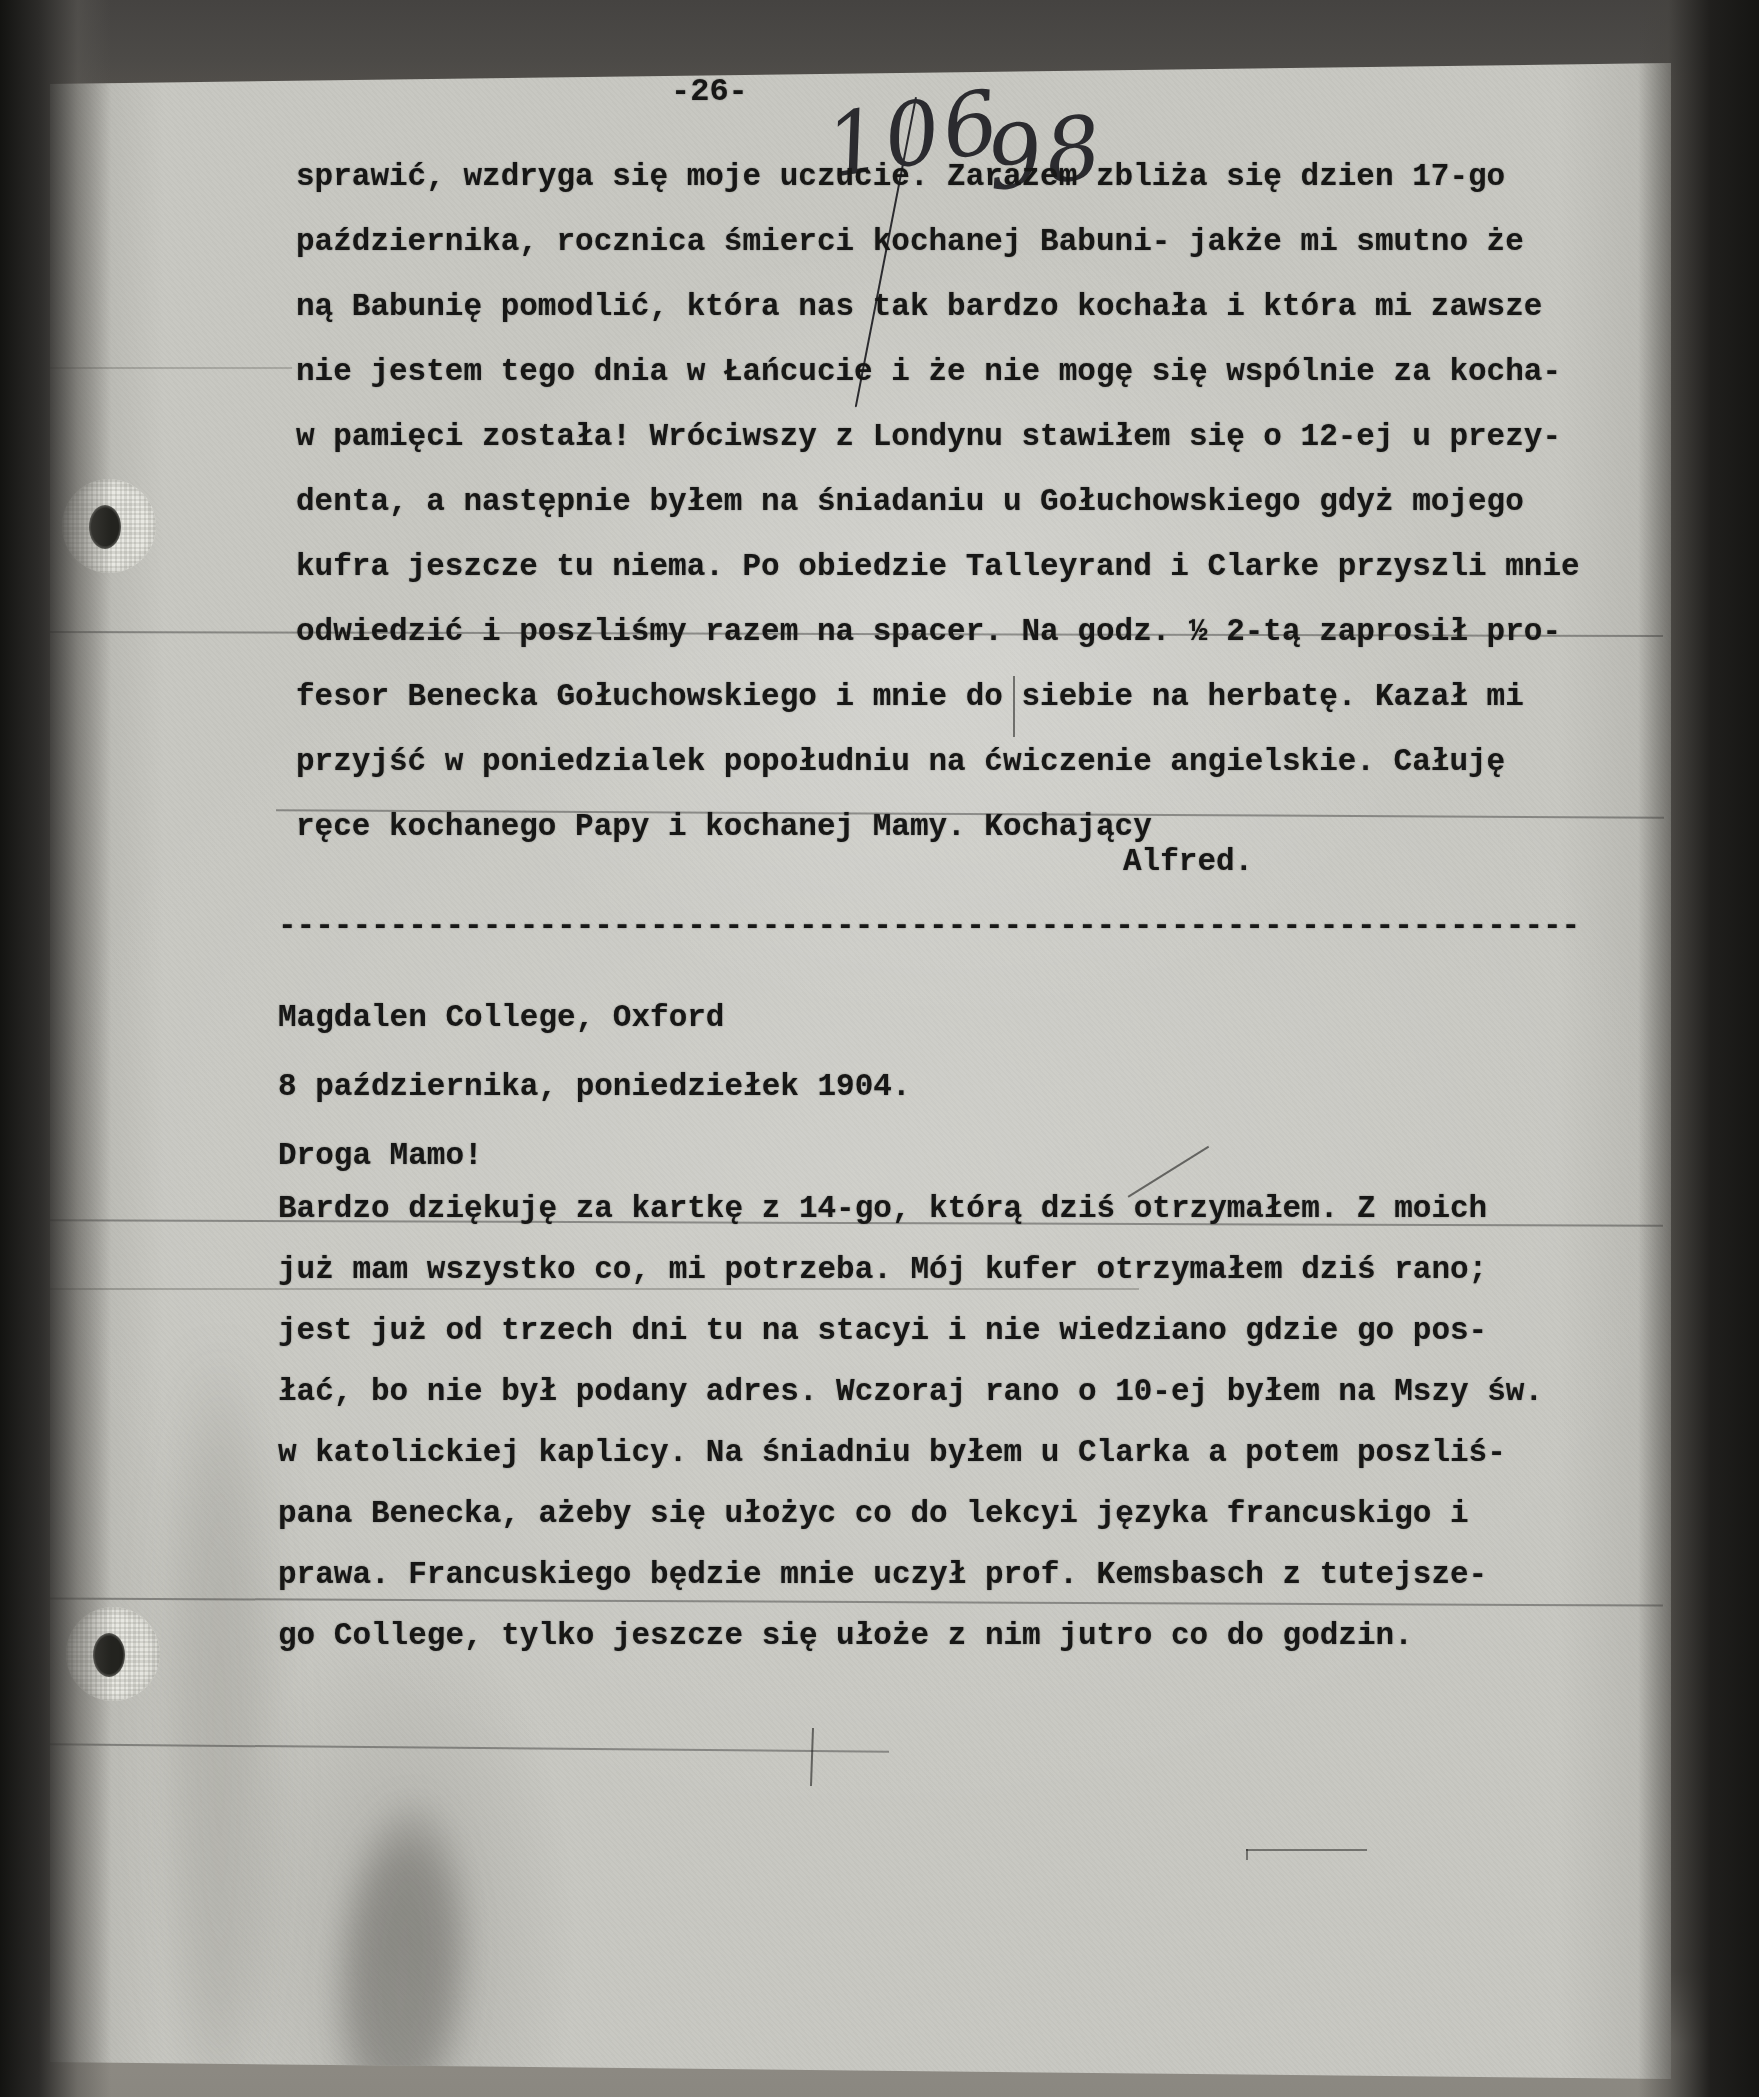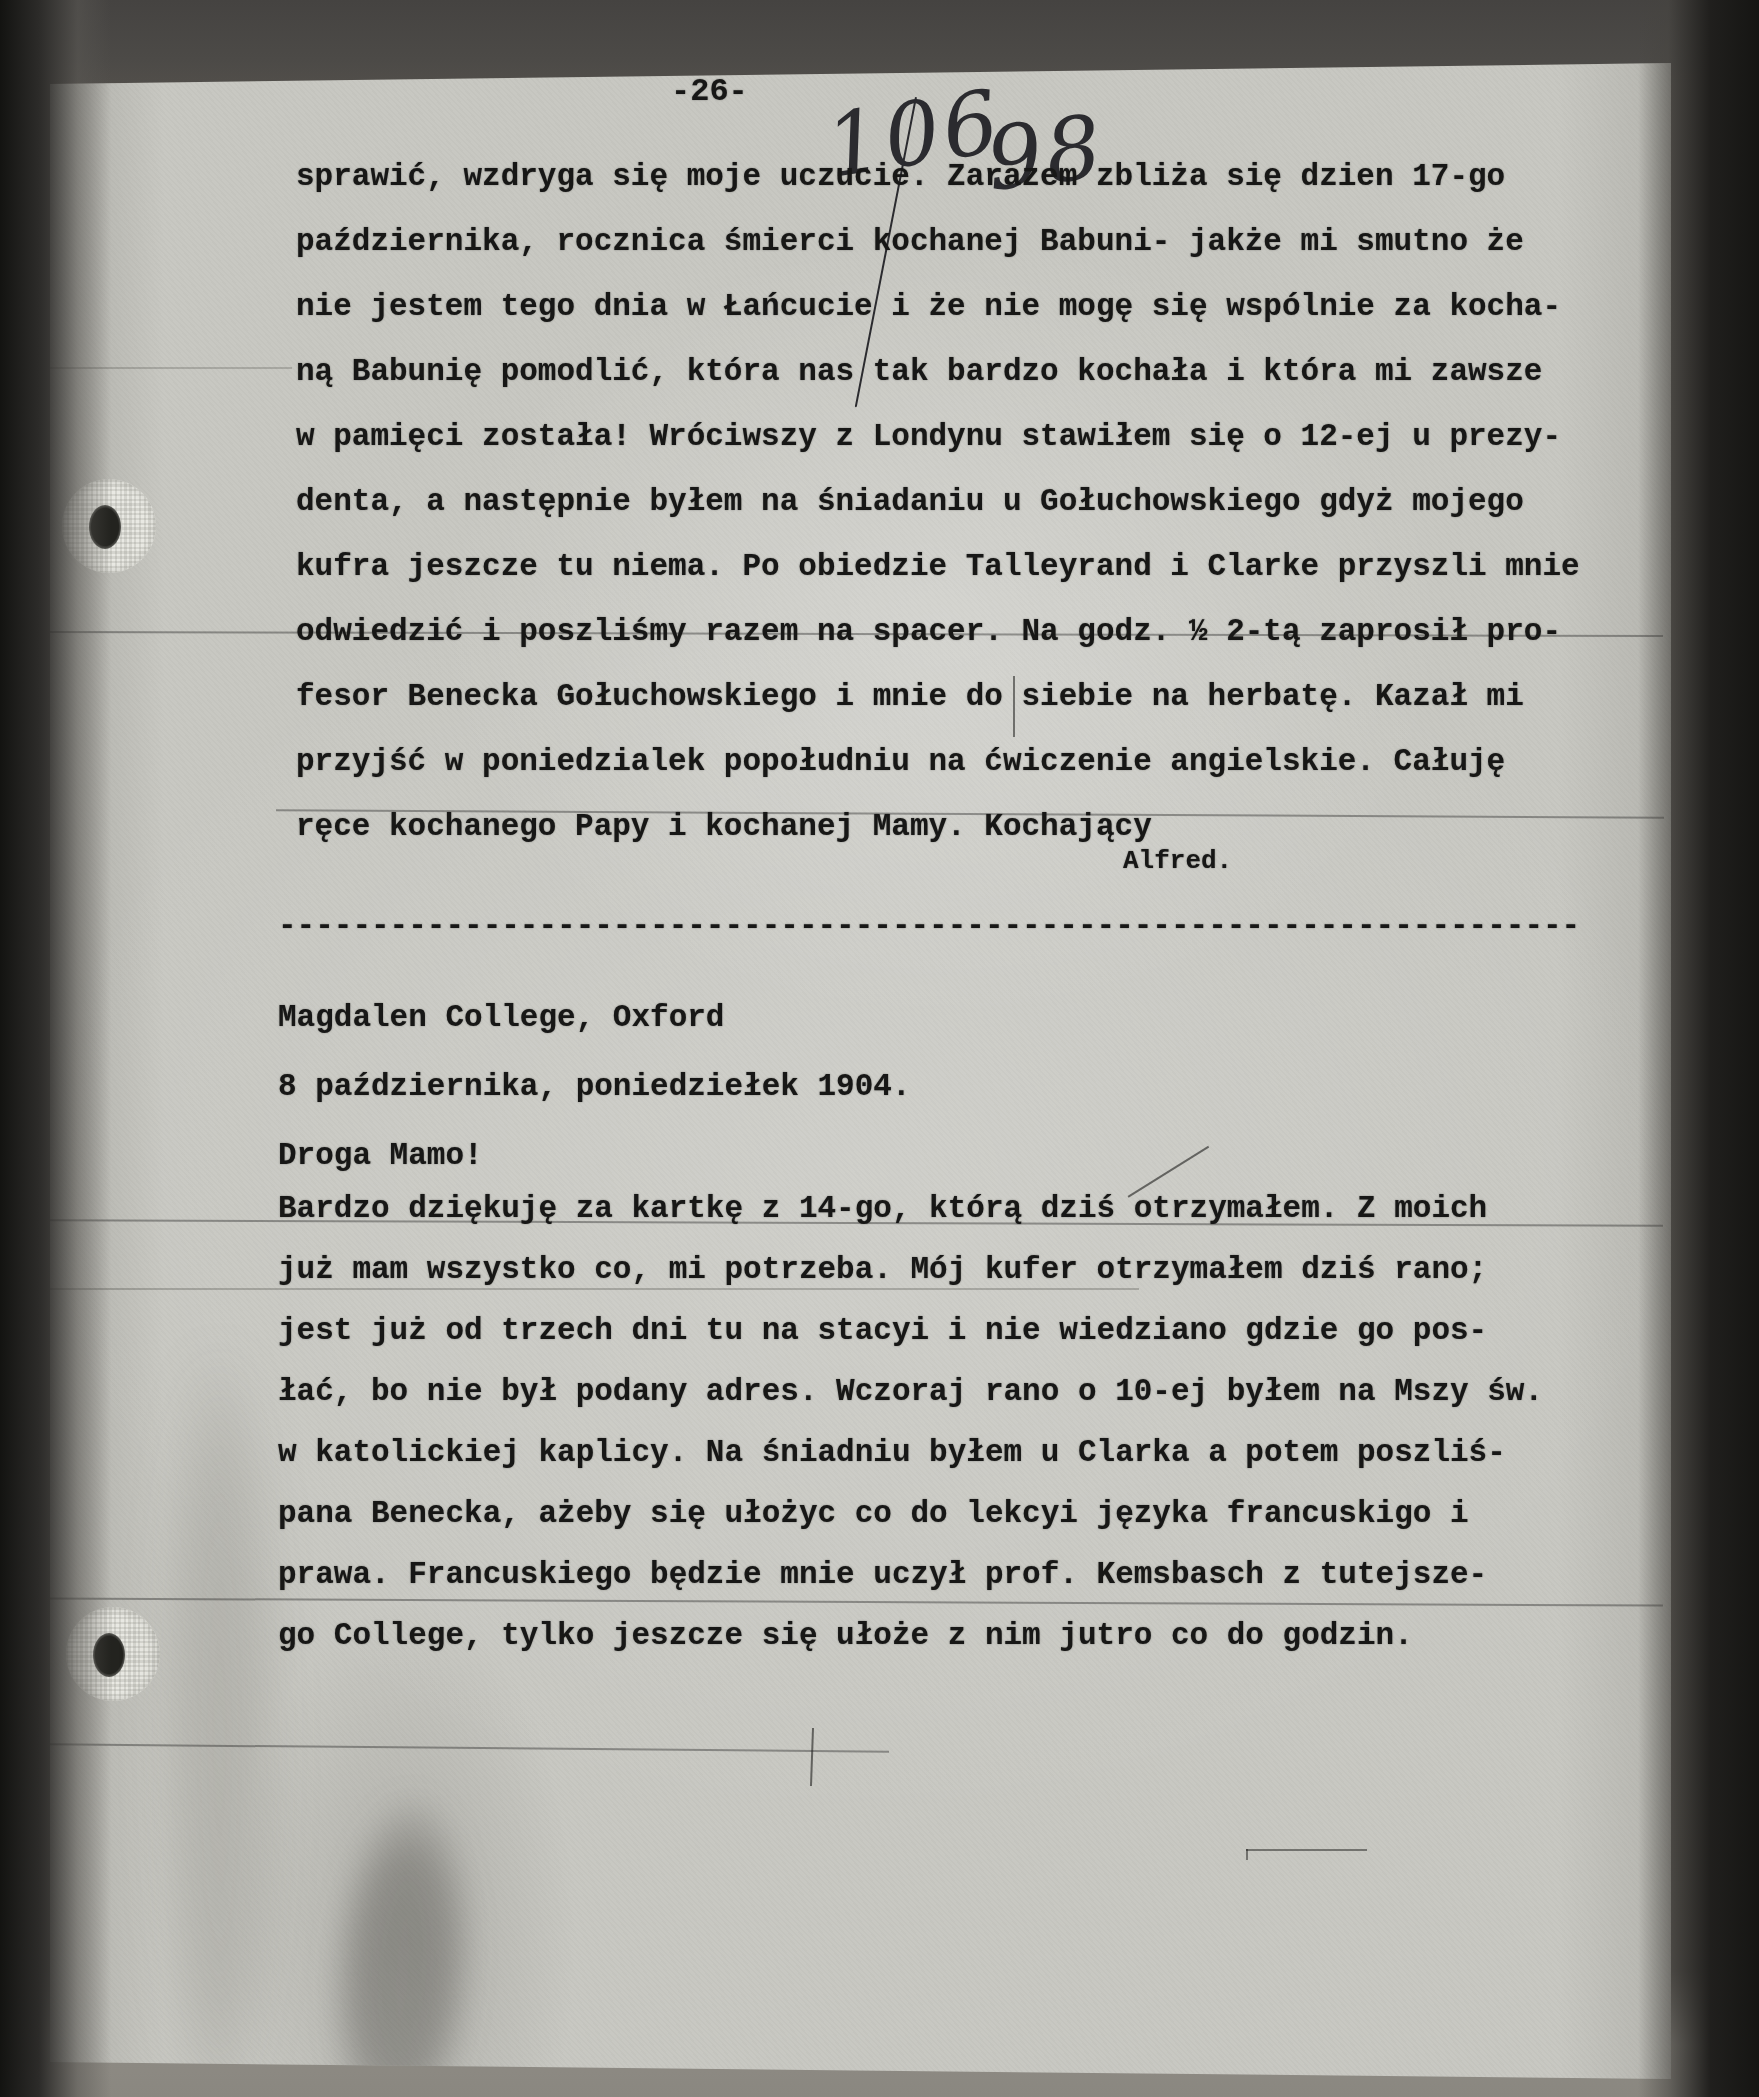--- a/index.html
+++ b/index.html
@@ -23,21 +23,21 @@
   .band-right{position:absolute;right:0;top:0;width:121px;height:100%;z-index:3;
     background:linear-gradient(270deg,#151513 0%,#201f1d 40%,rgba(70,68,64,0.55) 75%,rgba(70,68,64,0) 100%);}
 
   .typed{color:#171716;font-weight:700;text-shadow:0 0 1.6px rgba(25,25,22,0.5);}
   .tline{white-space:pre;height:65px;line-height:65px;font-size:31px;}
   .b2 .tline{height:61px;line-height:61px;}
   .body1{position:absolute;left:246px;top:81px;}
   .body2{position:absolute;left:228px;top:1115px;}
   .head2{position:absolute;left:228px;top:920px;}
   .head2 .tline{height:69px;line-height:69px;}
-  .signature{position:absolute;left:1073px;top:768px;font-size:26px;line-height:61px;white-space:pre;}
+  .signature{position:absolute;left:1073px;top:768px;font-size:31px;line-height:61px;white-space:pre;}
   .dashline{position:absolute;left:228px;top:839px;font-size:31px;line-height:48px;letter-spacing:0;white-space:pre;}
   .pagenum{position:absolute;left:621px;top:4.8px;font-size:32px;line-height:48px;}
 
   .handwrite{position:absolute;left:726px;top:-14.5px;width:452px;height:210px;
     font-family:"DejaVu Serif",serif;font-style:italic;color:#2b2b2f;}
   .hw-num{position:absolute;font-size:87px;font-weight:400;letter-spacing:3.2px;}
   .hw-crossed{left:50px;top:34px;transform:rotate(-9deg);}
   .hw-kept{left:211px;top:53px;transform:rotate(-7deg);}
   .hw-strike{position:absolute;left:139px;top:48px;width:2.4px;height:316px;background:#2b2b2f;
     transform:rotate(11deg);transform-origin:top center;border-radius:1.6px;}
@@ -109,22 +109,22 @@
 
     <div class="handwrite">
       <span class="hw-num hw-crossed">106</span>
       <span class="hw-num hw-kept">98</span>
       <div class="hw-strike"></div>
     </div>
 
     <div class="body1 typed">
       <div class="tline">sprawić, wzdryga się moje uczucie. Zarazem zbliża się dzien 17-go</div>
       <div class="tline">października, rocznica śmierci kochanej Babuni- jakże mi smutno że</div>
+      <div class="tline">ną Babunię pomodlić, która nas tak bardzo kochała i która mi zawsze</div>
       <div class="tline">nie jestem tego dnia w Łańcucie i że nie mogę się wspólnie za kocha-</div>
-      <div class="tline">ną Babunię pomodlić, która nas tak bardzo kochała i która mi zawsze</div>
       <div class="tline">w pamięci została! Wróciwszy z Londynu stawiłem się o 12-ej u prezy-</div>
       <div class="tline">denta, a następnie byłem na śniadaniu u Gołuchowskiego gdyż mojego</div>
       <div class="tline">kufra jeszcze tu niema. Po obiedzie Talleyrand i Clarke przyszli mnie</div>
       <div class="tline">odwiedzić i poszliśmy razem na spacer. Na godz. ½ 2-tą zaprosił pro-</div>
       <div class="tline">fesor Benecka Gołuchowskiego i mnie do siebie na herbatę. Kazał mi</div>
       <div class="tline">przyjść w poniedzialek popołudniu na ćwiczenie angielskie. Całuję</div>
       <div class="tline">ręce kochanego Papy i kochanej Mamy. Kochający</div>
     </div>
 
     <div class="signature typed">Alfred.</div>

